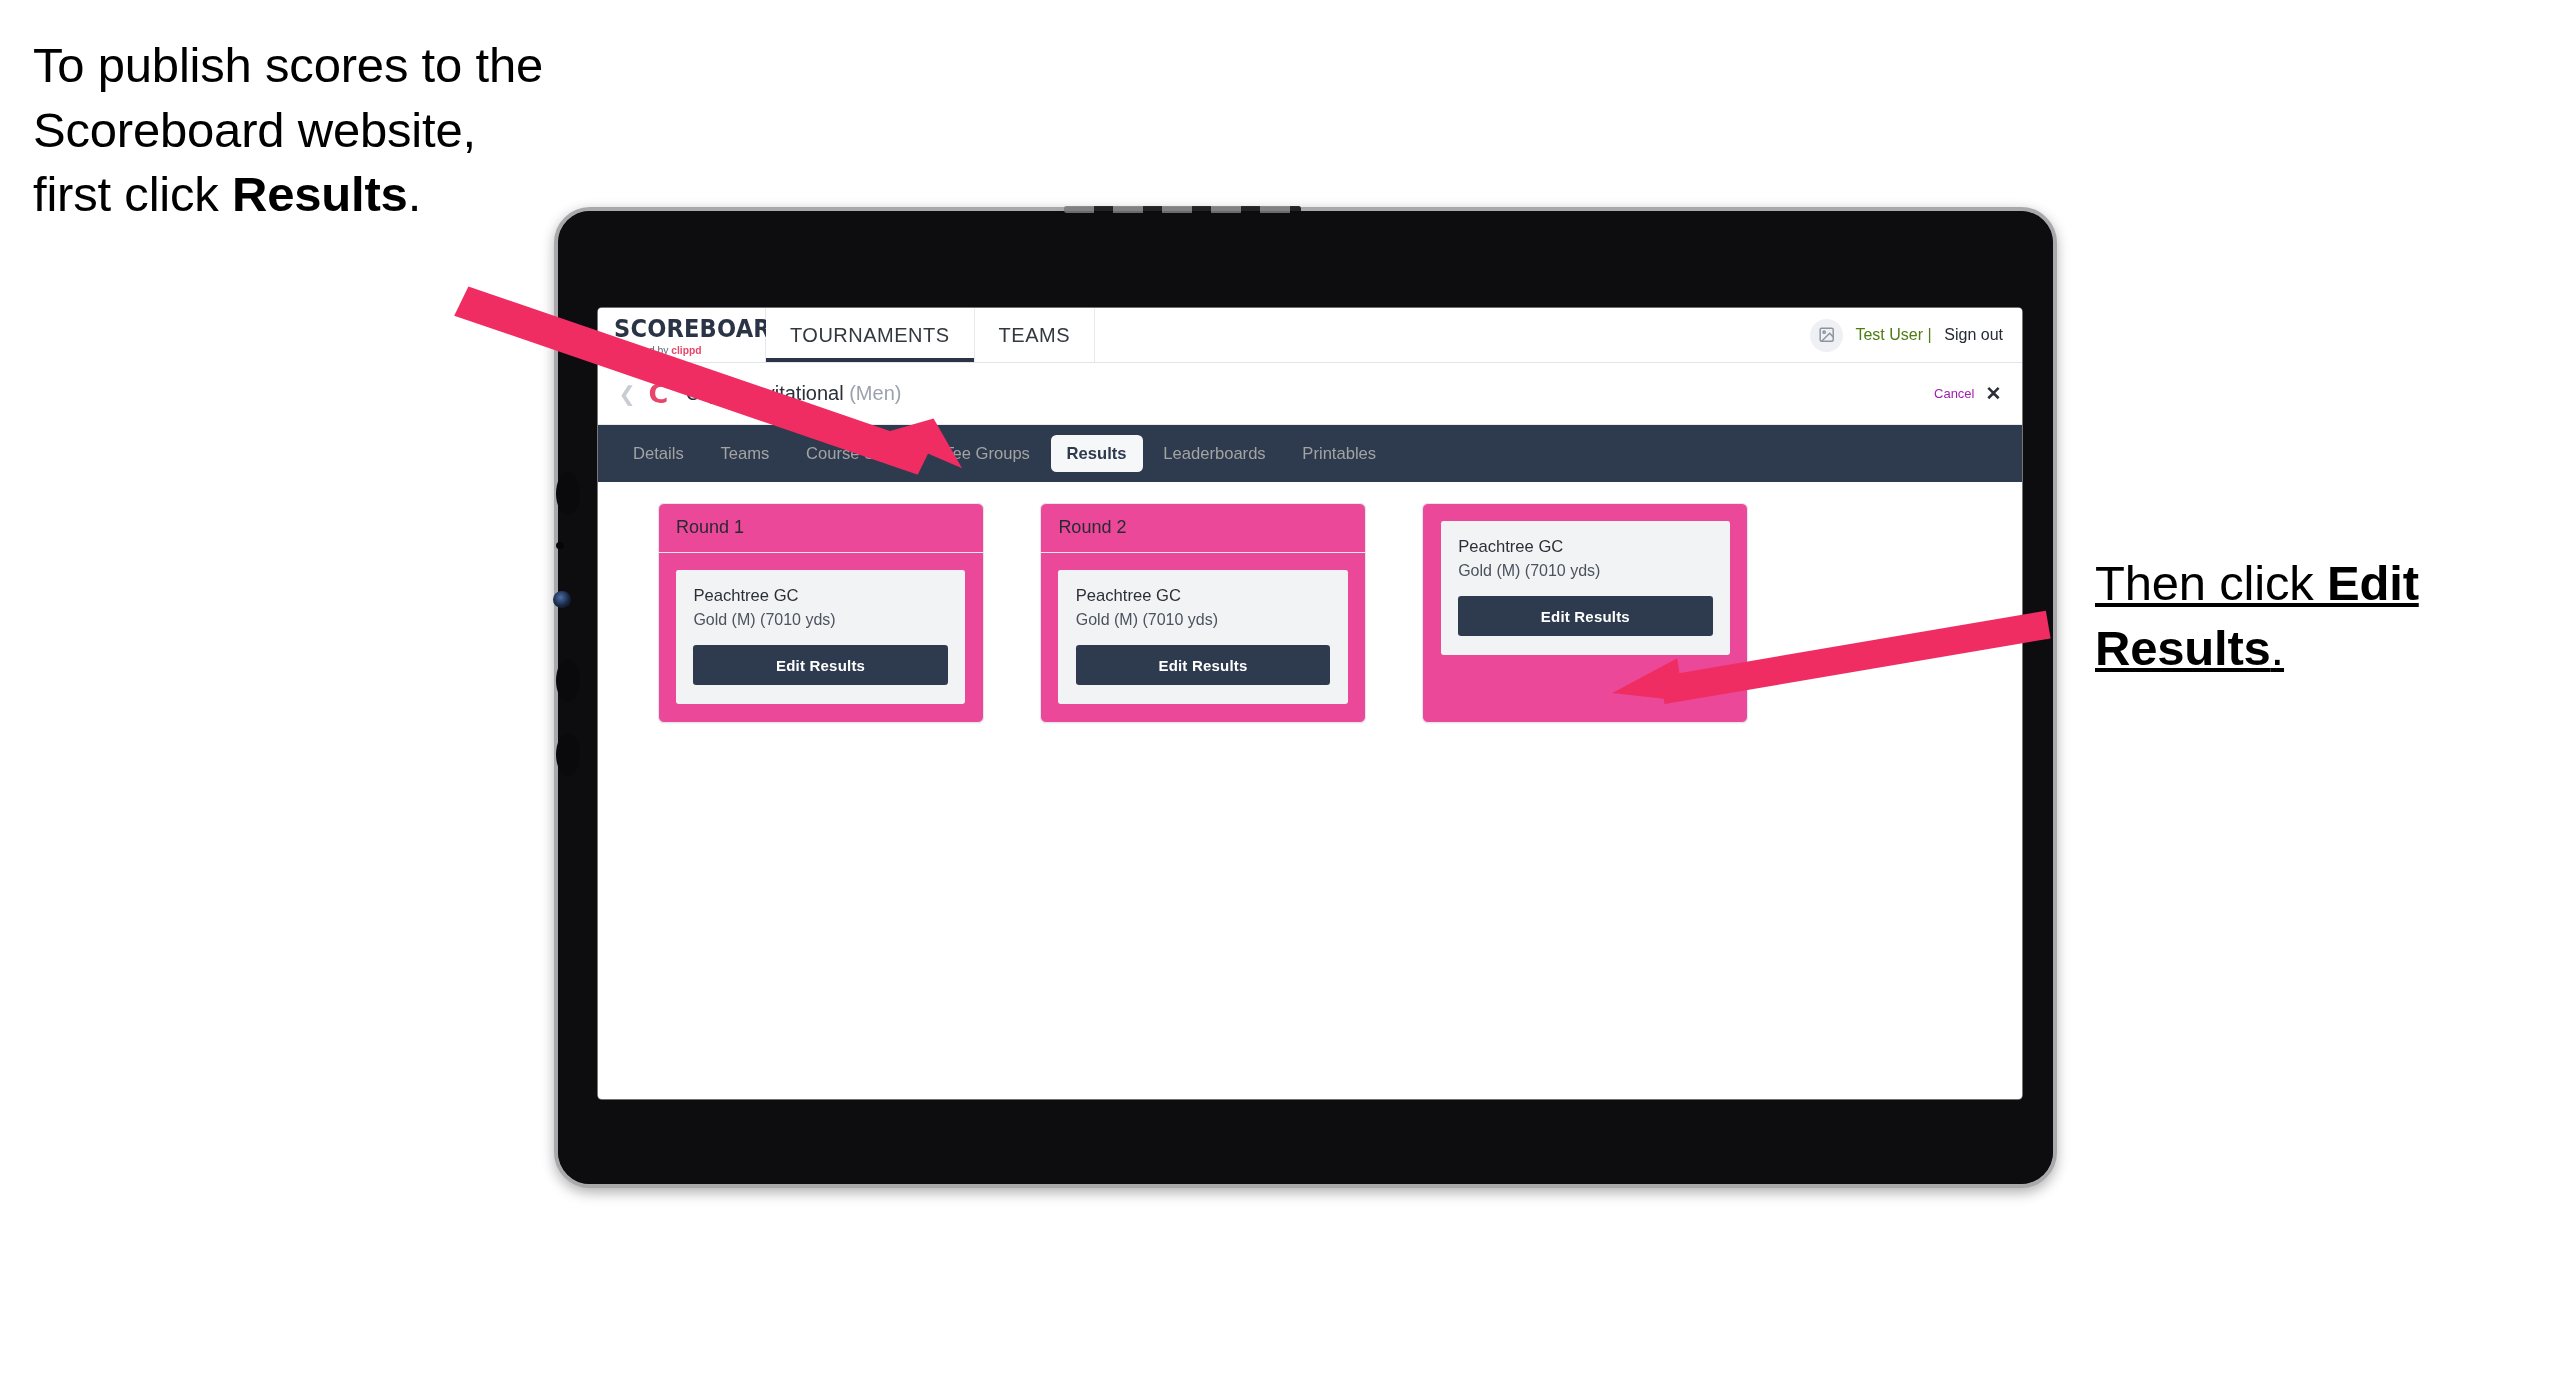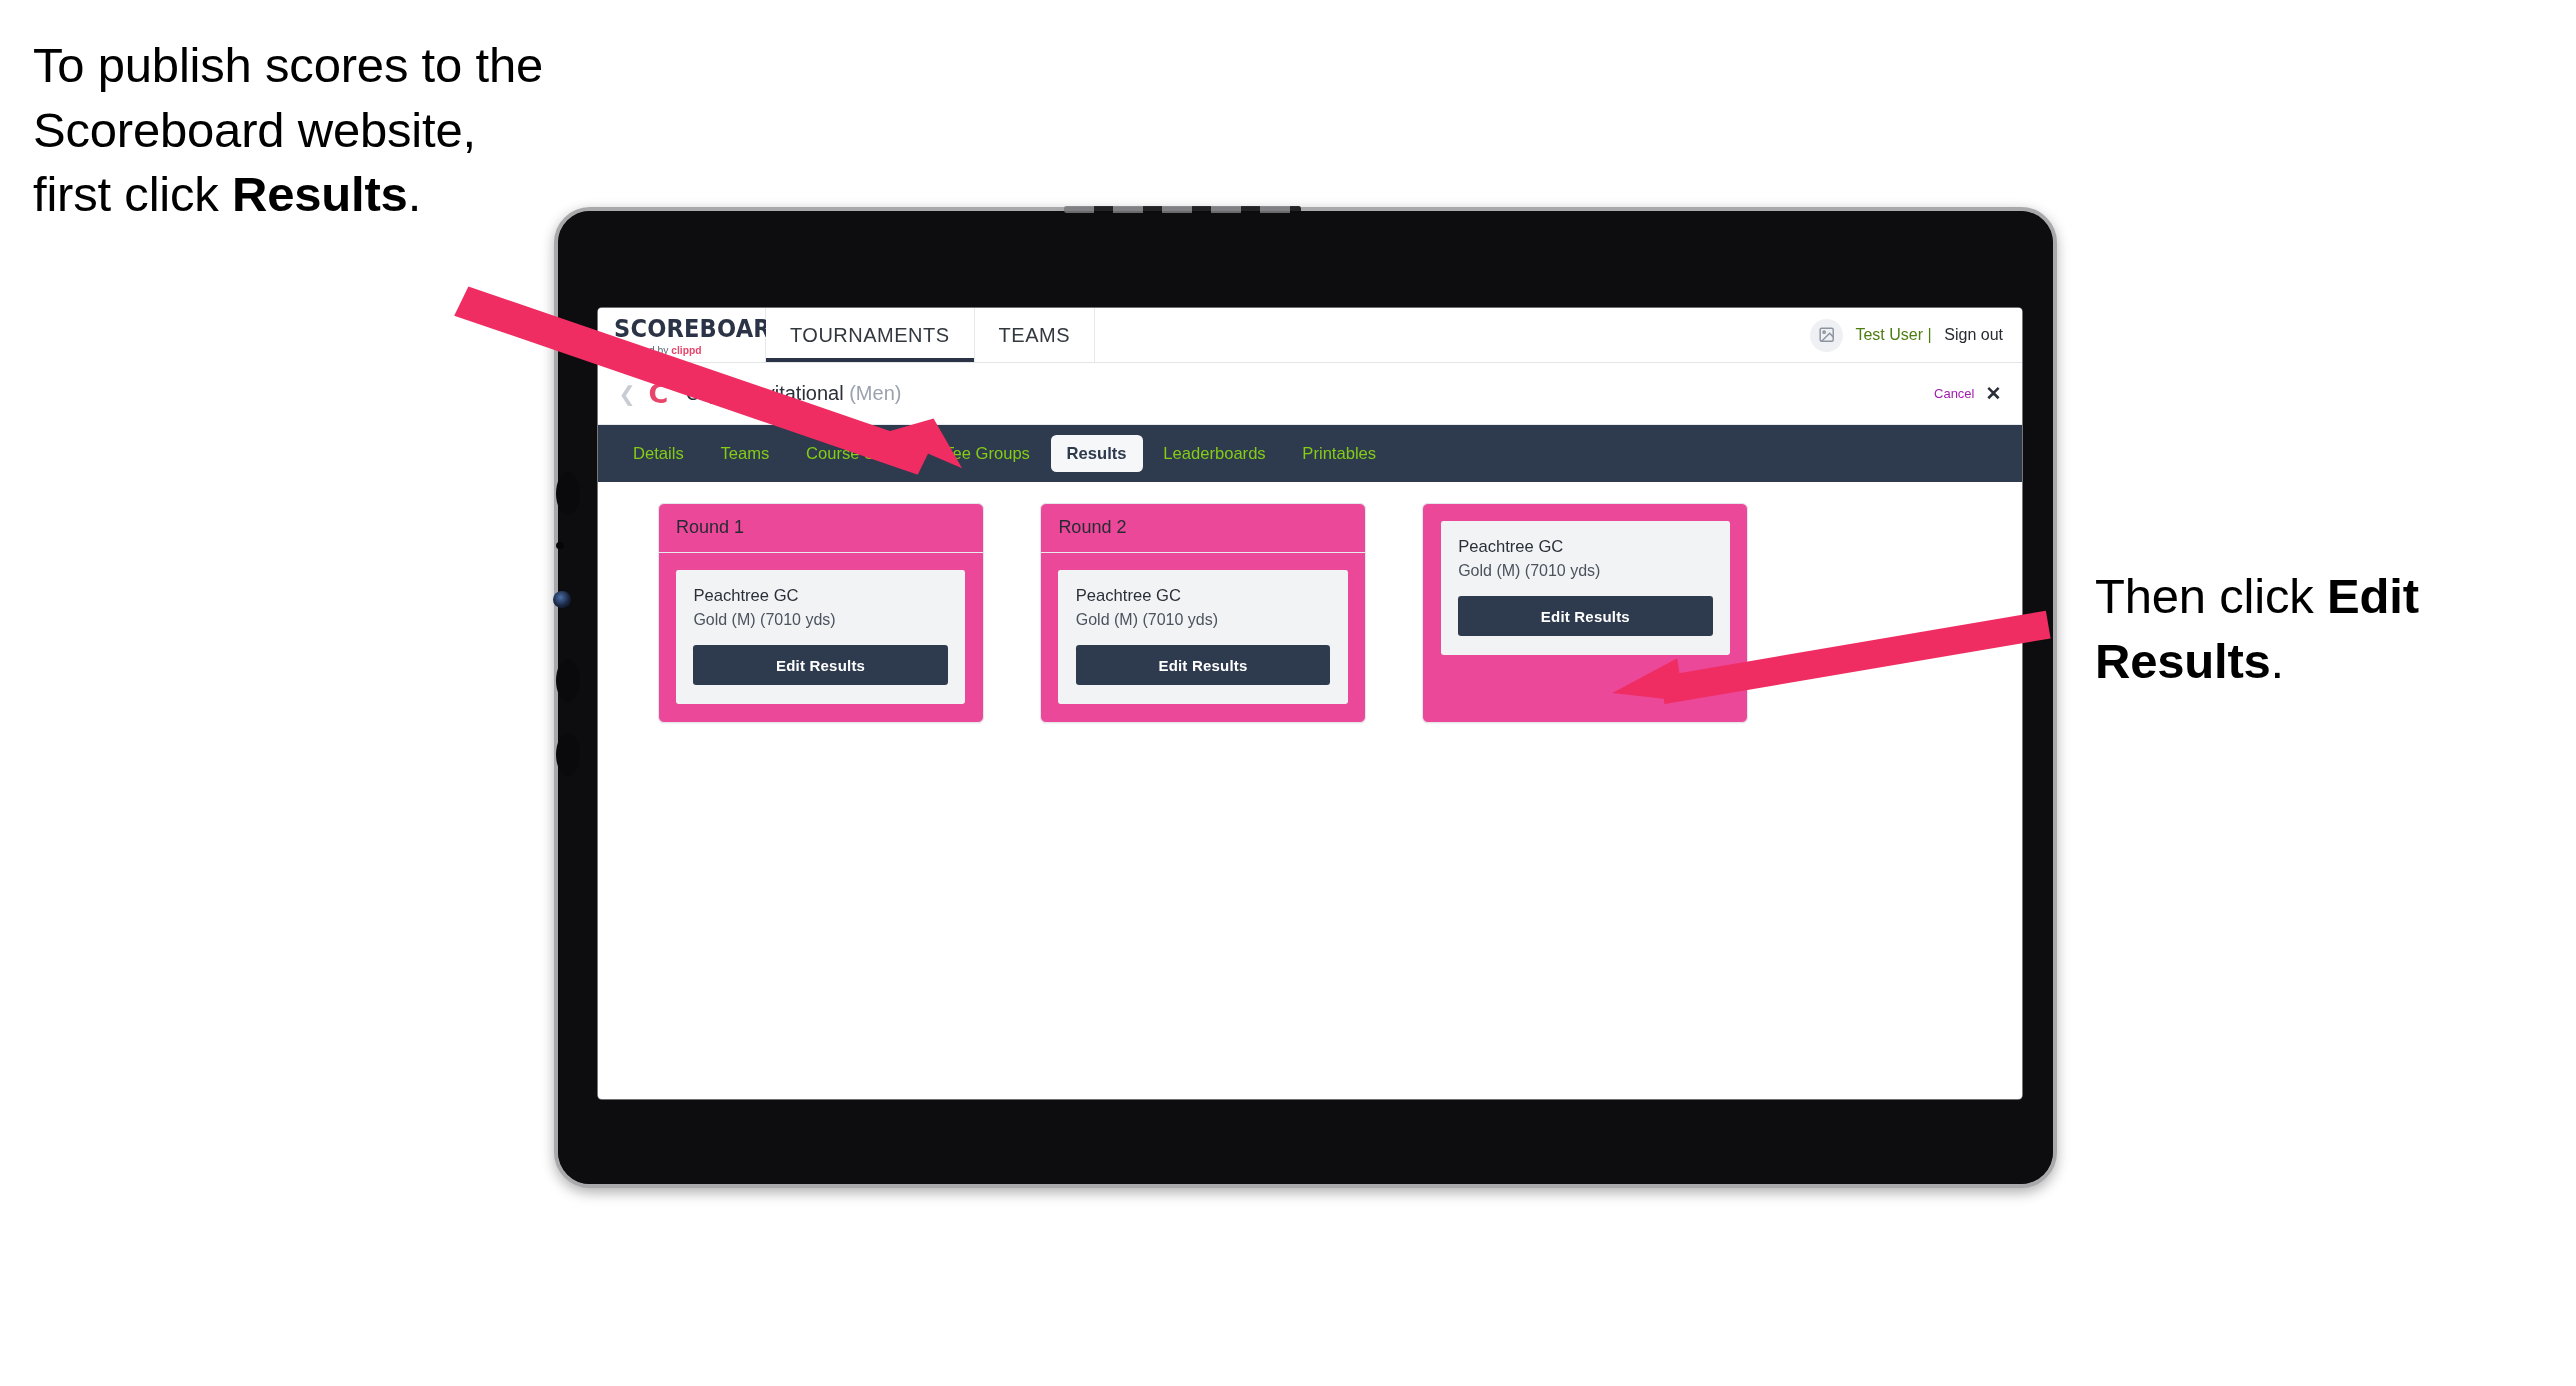--- a/index.html
+++ b/index.html
@@ -15,21 +15,21 @@
   .annot {
     position: absolute;
     color: #000;
     font-size: 49px;
     line-height: 1.32;
     font-weight: 400;
     letter-spacing: -0.2px;
   }
   .annot b { font-weight: 700; }
   #annot-left  { left: 33px;  top: 33px;  width: 522px; }
-  #annot-right { left: 2095px; top: 564px; width: 443px; }
+  #annot-right { left: 2095px; top: 551px; width: 443px; text-decoration: underline; }
 
   
   .arrow-svg { position: absolute; overflow: visible; pointer-events: none; }
 
   
   #tablet {
     position: absolute;
     left: 554px; top: 207px;
     width: 1503px; height: 981px;
     background: #0b0b0d;
@@ -127,21 +127,21 @@
   #crumb-right { margin-left:auto; display:flex; align-items:center; gap:11px; cursor:pointer; }
   #cancel-label { font-size:13px; color:#a21caf; }
   #cancel-x { font-size:19px; color:#2b3038; font-weight:600; }
 
   
   #navbar {
     height: 57px; background:#2e3a4d;
     display:flex; align-items:center; padding-left: 19px; gap: 4.7px;
   }
   .navtab {
-    font-size: 16.6px; color:#84cc16; padding: 8.7px 16px;
+    font-size: 16.6px; color:#a3a3a3; padding: 8.7px 16px;
     border-radius: 5.5px; cursor:pointer; white-space:nowrap;
   }
   .navtab.active { background:#f6f7f9; color:#2e3a4d; font-weight:700; }
 
   
   #rounds { display:flex; gap: 17.4px; padding: 20.6px 20.6px 0 20.6px; }
   .round-card {
     width: 326px; background:#ec4899;
     border: 0.8px solid #e3e6ea; border-radius: 6px;
     box-shadow: 0 0.8px 1.6px rgba(16,24,40,.05);

